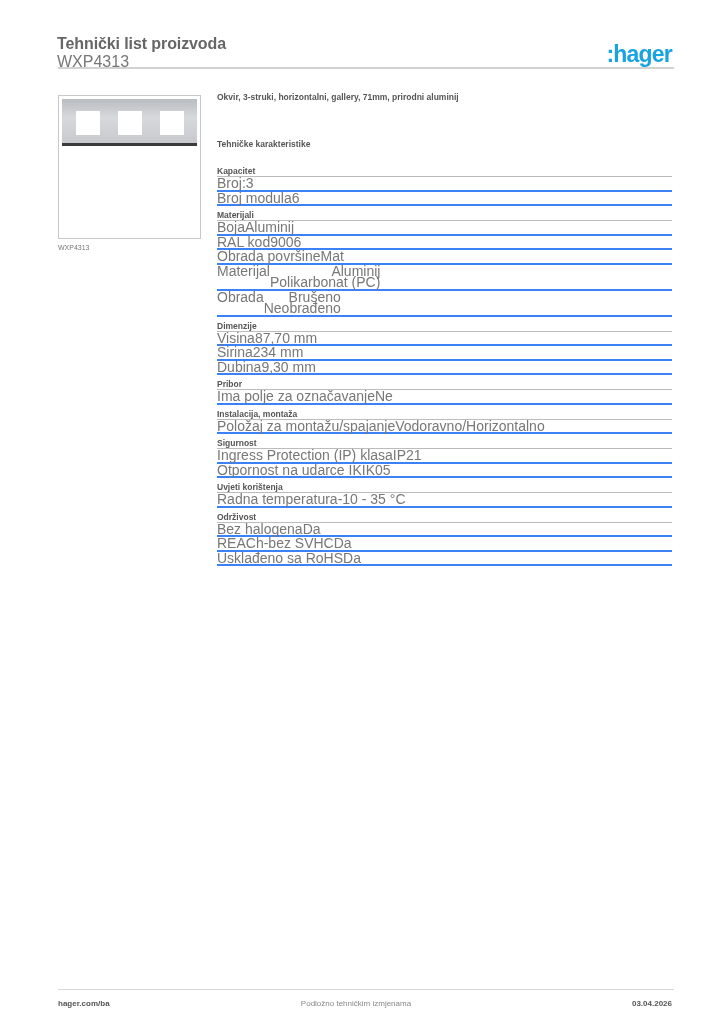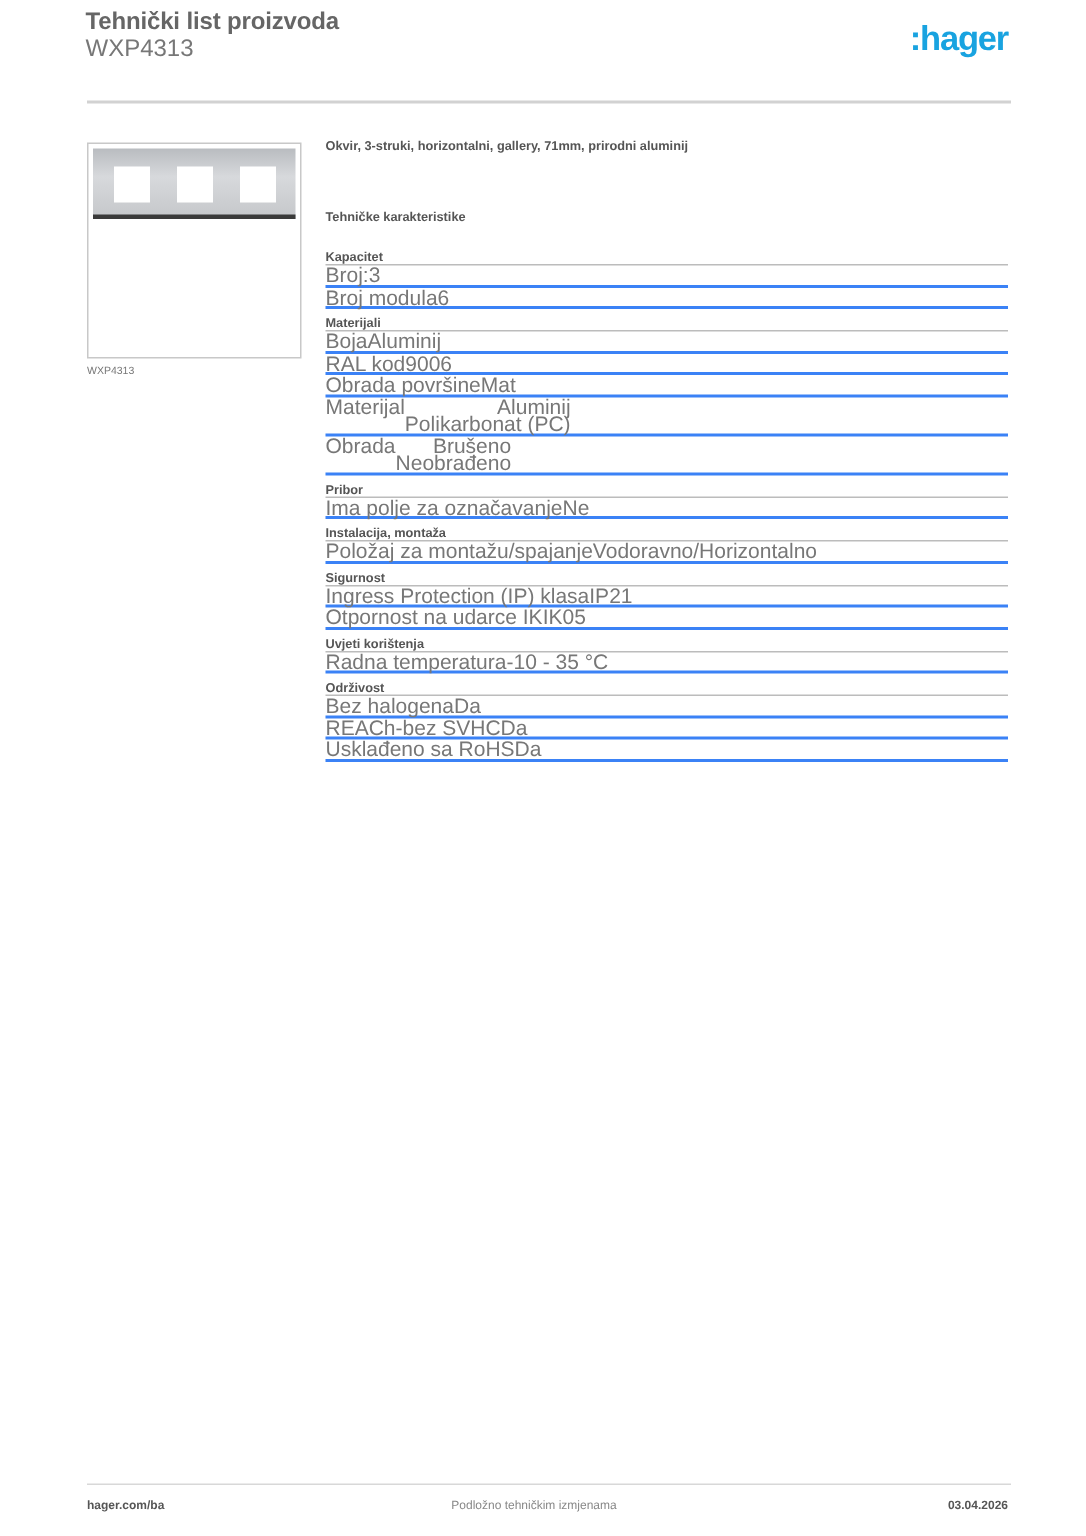--- a/index.html
+++ b/index.html
@@ -1,19 +1,19 @@
 <!DOCTYPE html>
 <html><head>
   <meta charset="utf-8">
   <style>
     * { box-sizing: border-box; margin: 0; padding: 0; }
     html, body { width: 724px; height: 1024px; background: #ffffff; }
     body { position: relative; font-family: "Liberation Sans", sans-serif; color: #555; overflow: hidden; }
 
-    .header { position: absolute; left: 57px; top: 4px; width: 615px; height: 48px; }
+    .header { position: absolute; left: 57px; top: 33px; width: 615px; height: 48px; }
     .doc-title { position: absolute; left: 0; top: 2px; font-size: 16px; font-weight: bold; color: #666; letter-spacing: -0.1px; }
     .doc-code { position: absolute; left: 0; top: 20px; font-size: 16px; color: #777; }
     .logo { position: absolute; right: 0; top: 8px; font-size: 23px; font-weight: bold; color: #19a3e0; letter-spacing: -0.8px; margin-left: 45px; }
     .header-rule { position: absolute; left: 58px; top: 67px; width: 616px; height: 2px; background: #d2d2d2; }
 
     .thumb { position: absolute; left: 58px; top: 95px; width: 143px; height: 144px; border: 1px solid #c8c8c8; background: #fff; }
     .frame { position: absolute; left: 3px; top: 3px; width: 135px; height: 47px;
              background: linear-gradient(180deg, #b9bcc0 0%, #d7d9dc 40%, #c5c7ca 100%); }
     .frame-edge { position: absolute; left: 0; bottom: 0; width: 100%; height: 3px; background: #3a3a3a; }
     .frame-slot { position: absolute; top: 12px; width: 24px; height: 24px; background: #fff; }
@@ -105,20 +105,41 @@
         </div>
         <div class="row">
           <span class="lbl">Obrada</span>
           <span class="val">
             <span>Brušeno</span>
             <span>Neobrađeno</span>
           </span>
         </div>
       </div>
       <div class="section">
+        <div class="section-title">Dimenzije</div>
+        <div class="row">
+          <span class="lbl">Visina</span>
+          <span class="val">
+            <span>87,70 mm</span>
+          </span>
+        </div>
+        <div class="row">
+          <span class="lbl">Širina</span>
+          <span class="val">
+            <span>234 mm</span>
+          </span>
+        </div>
+        <div class="row">
+          <span class="lbl">Dubina</span>
+          <span class="val">
+            <span>9,30 mm</span>
+          </span>
+        </div>
+      </div>
+      <div class="section">
         <div class="section-title">Pribor</div>
         <div class="row">
           <span class="lbl">Ima polje za označavanje</span>
           <span class="val">
             <span>Ne</span>
           </span>
         </div>
       </div>
       <div class="section">
         <div class="section-title">Instalacija, montaža</div>

